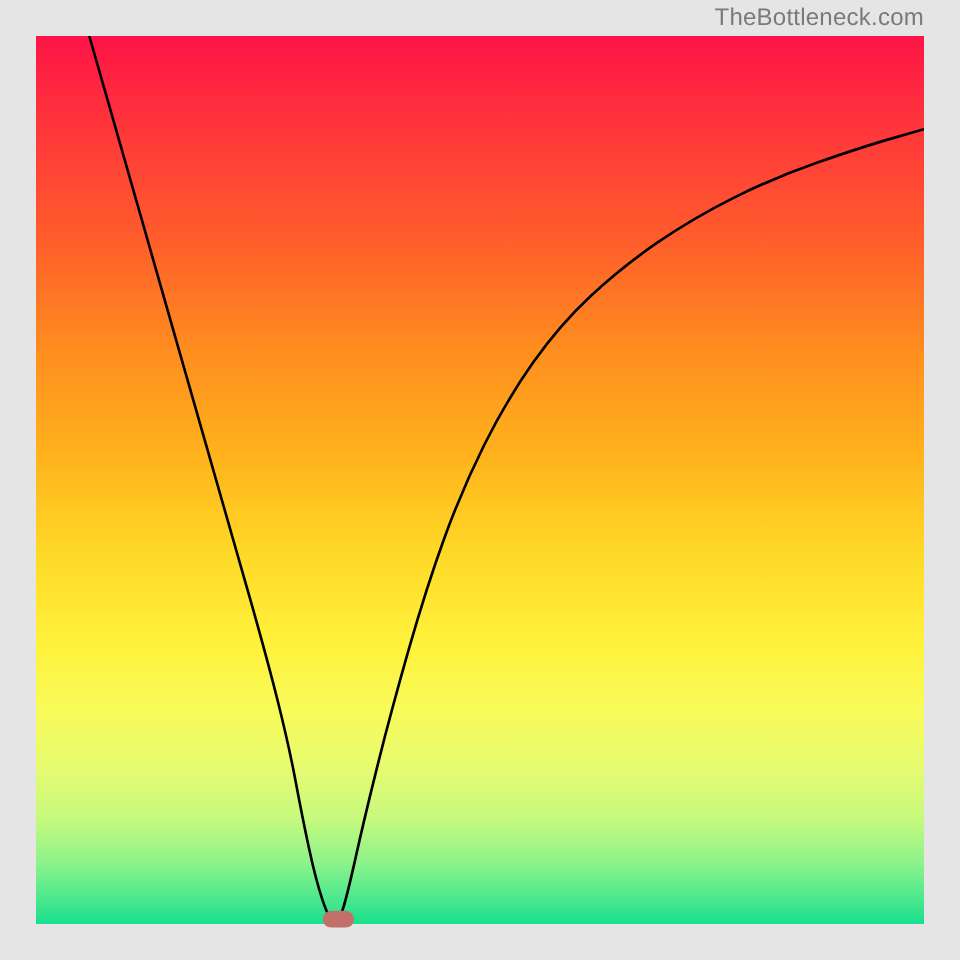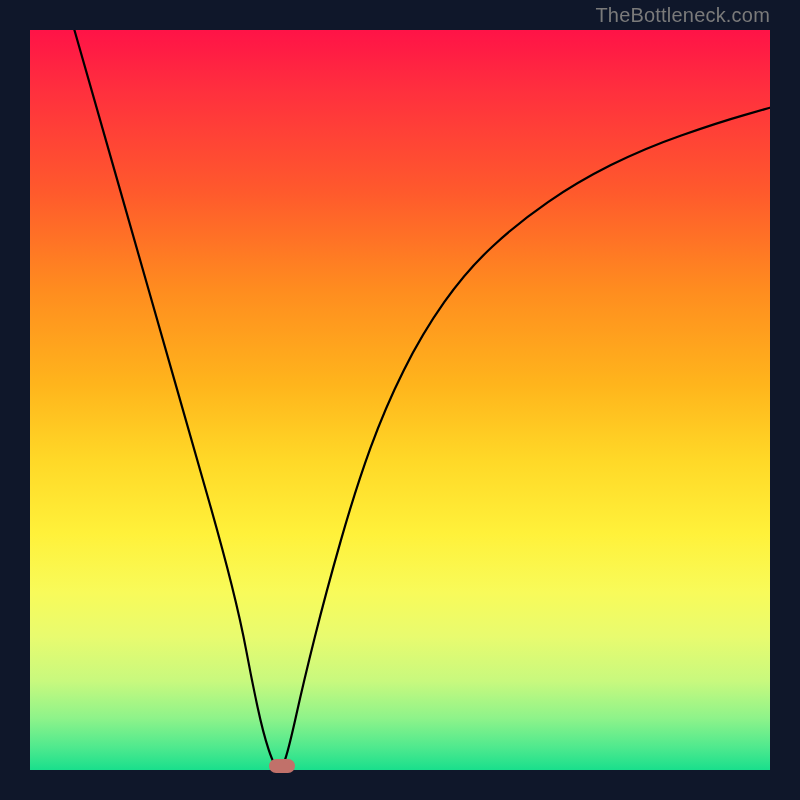--- a/index.html
+++ b/index.html
@@ -10,21 +10,21 @@
     background: #000;
     overflow: hidden;
     font-family: Arial, Helvetica, sans-serif;
   }
   .frame {
     position: absolute;
     top: 0;
     left: 0;
     width: 800px;
     height: 800px;
-    background: #0f172a;
+    background: #e5e5e5;
   }
   .plot-area {
     position: absolute;
     top: 30px;
     left: 30px;
     width: 740px;
     height: 740px;
     
     background: linear-gradient(
       to bottom,

